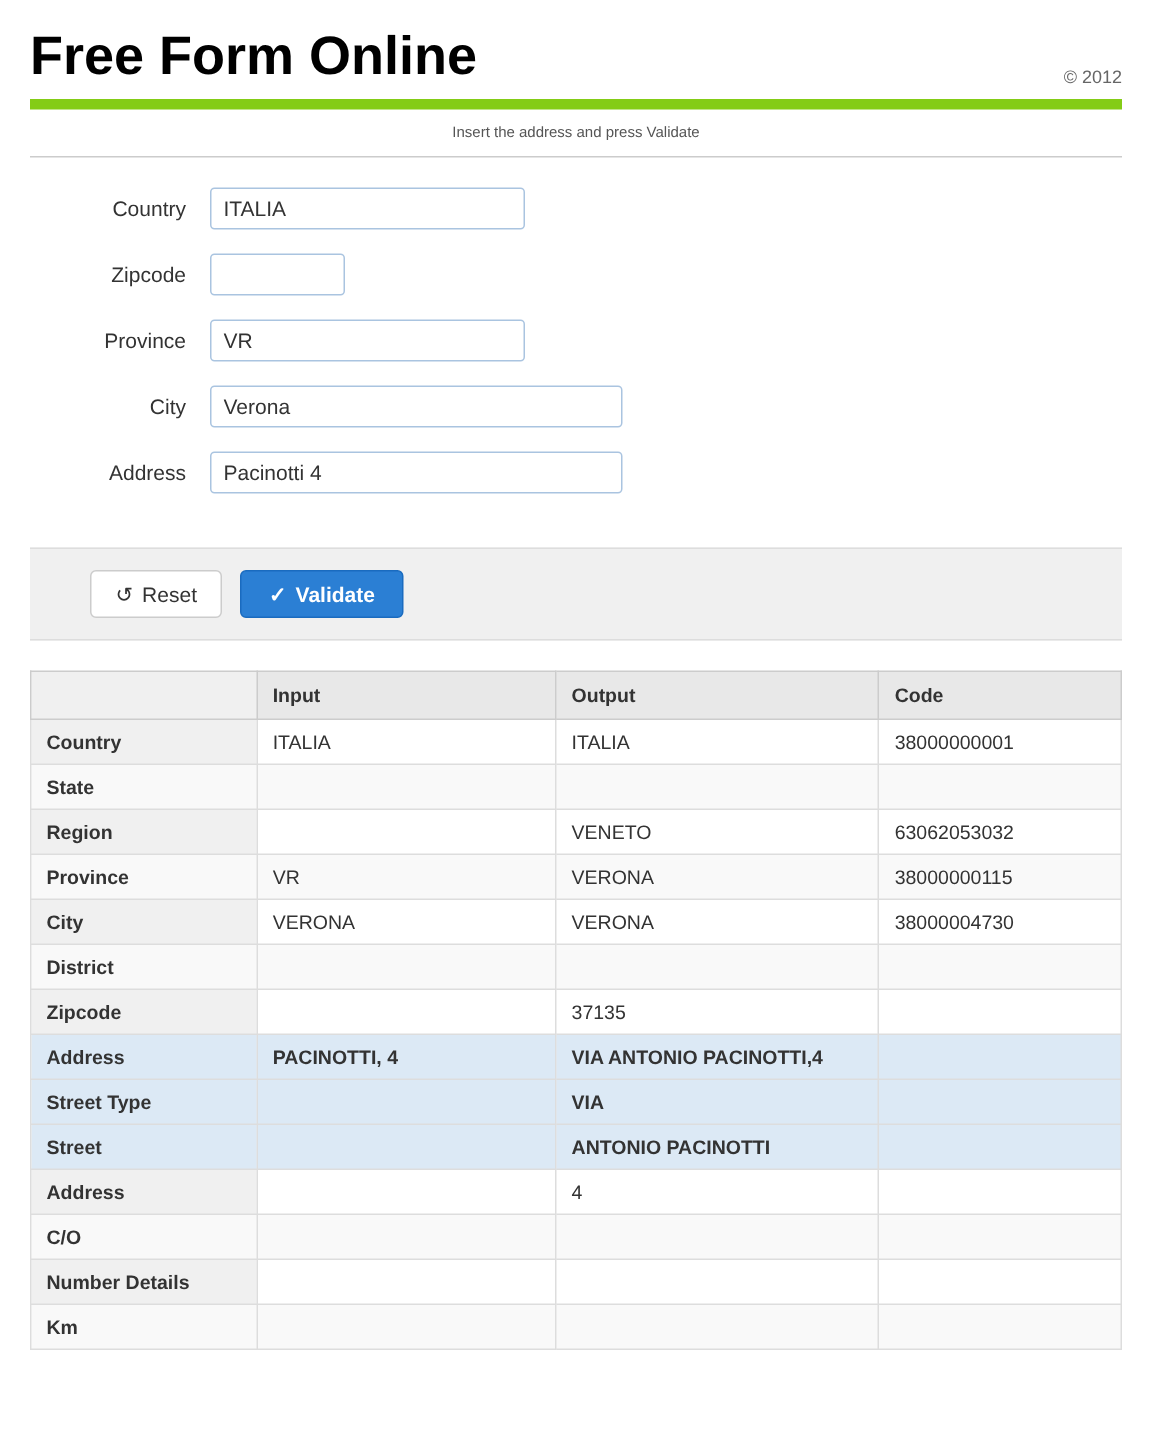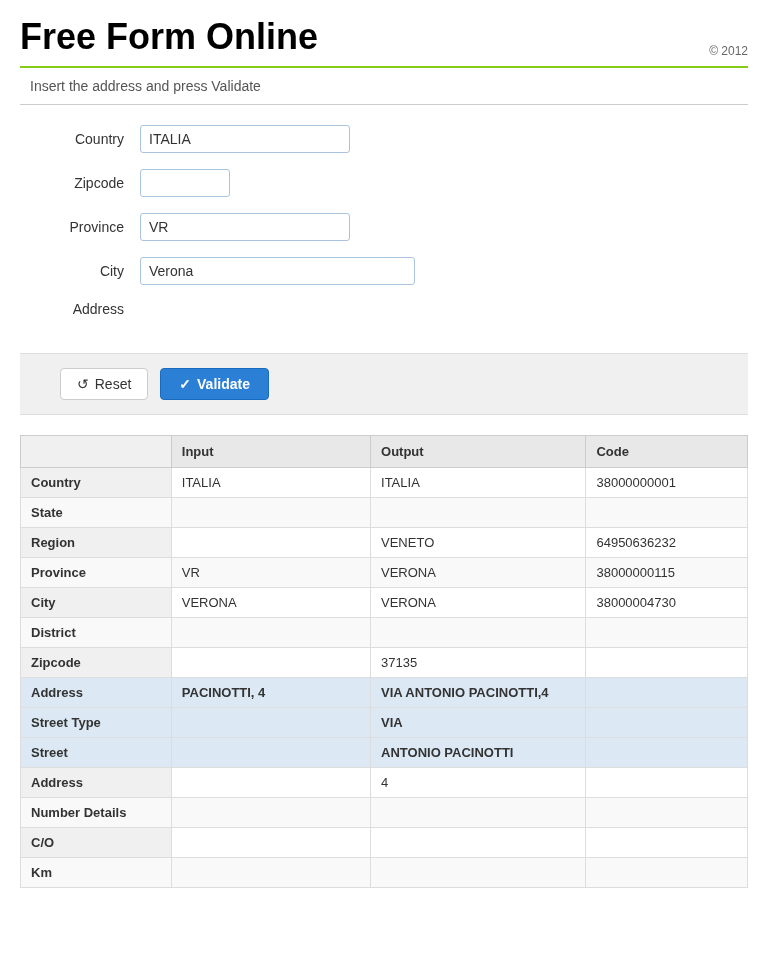--- a/index.html
+++ b/index.html
@@ -21,25 +21,26 @@
       font-size: 36px;
       font-weight: bold;
       color: #000;
     }
     .copyright {
       font-size: 12px;
       color: #666;
       margin-top: 8px;
     }
     .subtitle-bar {
-      border-top: 2px solid #84cc16;
+      border-top: 7px solid #84cc16;
       border-bottom: 1px solid #ccc;
+      text-align: center;
       padding: 10px;
       color: #555;
-      font-size: 14px;
+      font-size: 10px;
       margin: 0 20px;
     }
     .form-section {
       padding: 20px 40px;
     }
     .form-row {
       display: flex;
       align-items: center;
       margin-bottom: 16px;
     }
@@ -160,20 +161,21 @@
   <div class="form-row">
     <label class="form-label">Province</label>
     <input class="form-input input-province" type="text" value="VR" style="">
   </div>
   <div class="form-row">
     <label class="form-label">City</label>
     <input class="form-input input-city" type="text" value="Verona" style="">
   </div>
   <div class="form-row">
     <label class="form-label">Address</label>
+    <input class="form-input input-address" type="text" value="Pacinotti 4" style="">
   </div>
 </div>
 
 <div class="action-bar">
   <button class="btn-reset">
     <span>↺</span>
     <span>Reset</span>
   </button>
   <button class="btn-validate">
     <span>✓</span>
@@ -201,21 +203,21 @@
         <tr>
           <td class="col-field">State</td>
           <td class="col-input"></td>
           <td class="col-output"></td>
           <td class="col-code"></td>
         </tr>
         <tr>
           <td class="col-field">Region</td>
           <td class="col-input"></td>
           <td class="col-output">VENETO</td>
-          <td class="col-code">64950636232</td>
+          <td class="col-code">63062053032</td>
         </tr>
         <tr>
           <td class="col-field">Province</td>
           <td class="col-input">VR</td>
           <td class="col-output">VERONA</td>
           <td class="col-code">38000000115</td>
         </tr>
         <tr>
           <td class="col-field">City</td>
           <td class="col-input">VERONA</td>
@@ -252,27 +254,27 @@
           <td class="col-output">ANTONIO PACINOTTI</td>
           <td class="col-code"></td>
         </tr>
         <tr>
           <td class="col-field">Address</td>
           <td class="col-input"></td>
           <td class="col-output">4</td>
           <td class="col-code"></td>
         </tr>
         <tr>
+          <td class="col-field">C/O</td>
+          <td class="col-input"></td>
+          <td class="col-output"></td>
+          <td class="col-code"></td>
+        </tr>
+        <tr>
           <td class="col-field">Number Details</td>
-          <td class="col-input"></td>
-          <td class="col-output"></td>
-          <td class="col-code"></td>
-        </tr>
-        <tr>
-          <td class="col-field">C/O</td>
           <td class="col-input"></td>
           <td class="col-output"></td>
           <td class="col-code"></td>
         </tr>
         <tr>
           <td class="col-field">Km</td>
           <td class="col-input"></td>
           <td class="col-output"></td>
           <td class="col-code"></td>
         </tr>

